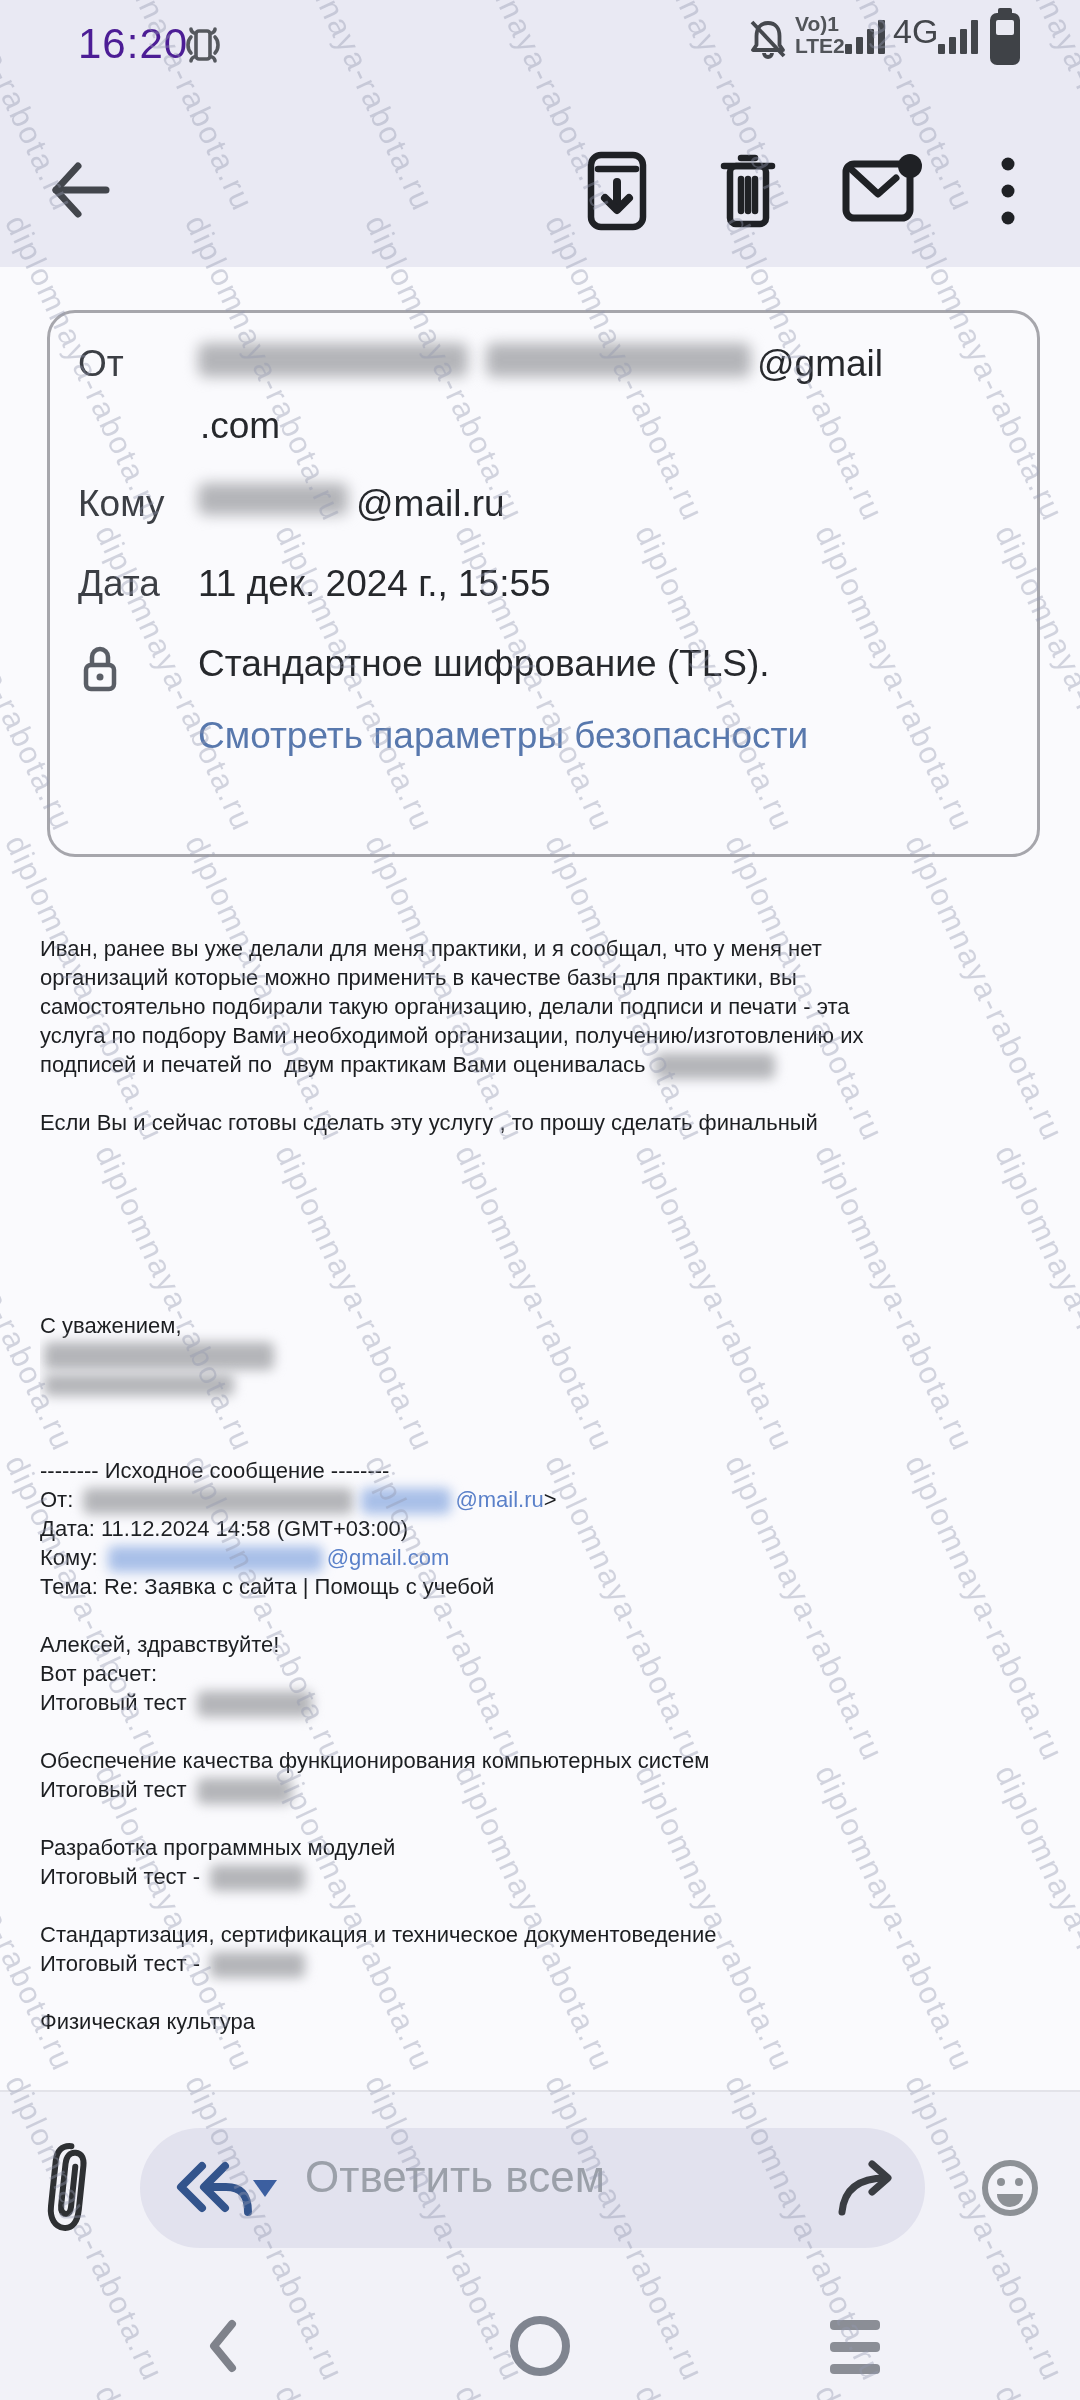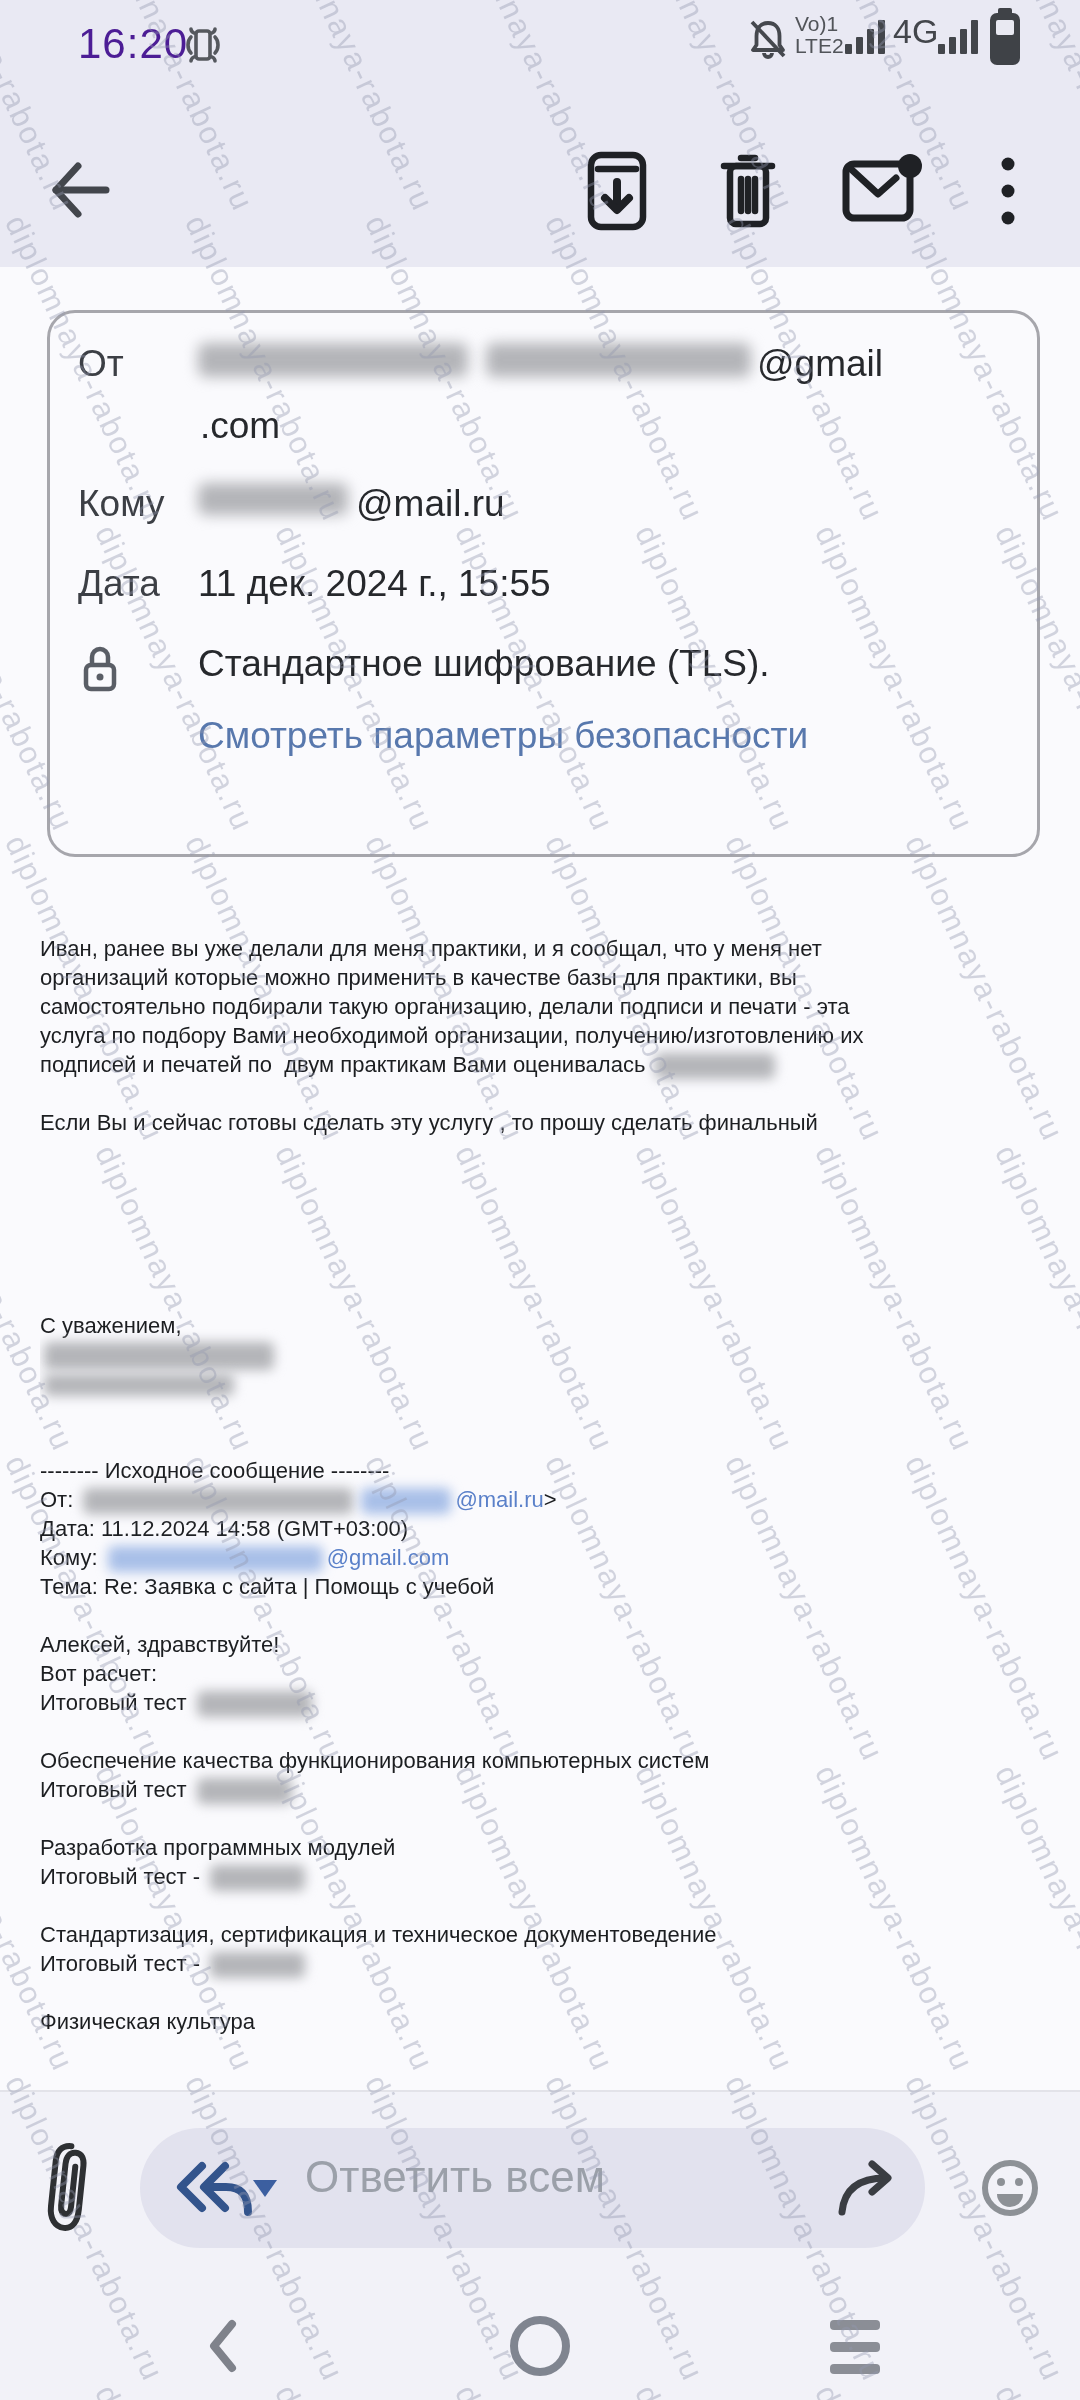--- a/index.html
+++ b/index.html
@@ -4,21 +4,21 @@
 <style>
   html,body{margin:0;padding:0;background:#555;}
   .screen{position:relative;width:1080px;height:2400px;overflow:hidden;
     font-family:"Liberation Sans",sans-serif;background:#fafafd;}
   
   .header-bg{position:absolute;top:0;left:0;width:1080px;height:267px;background:#e9e9f3;}
   .bottom-bg{position:absolute;top:2090px;left:0;width:1080px;height:310px;background:#f2f2f8;border-top:2px solid #e3e3e9;}
   
   .time{position:absolute;left:78px;top:20px;font-size:42px;color:#4c1d95;letter-spacing:1px;}
   .sb-icon{position:absolute;}
-  .volte{position:absolute;left:795px;top:13px;font-size:21px;line-height:22px;font-weight:normal;color:#515459;letter-spacing:0;}
+  .volte{position:absolute;left:795px;top:13px;font-size:21px;line-height:22px;font-weight:bold;color:#515459;letter-spacing:0;}
   .nettext{position:absolute;left:893px;top:12px;font-size:34px;color:#43464b;}
   
   .tb-btn{position:absolute;cursor:pointer;}
   
   .card{position:absolute;left:47px;top:310px;width:993px;height:547px;border:3px solid #a6a6ac;border-radius:28px;box-sizing:border-box;}
   .crow{position:absolute;left:28px;right:24px;display:flex;align-items:flex-start;font-size:37px;color:#26282c;}
   .clabel{width:120px;flex:none;color:#3c3f45;}
   .blur{display:inline-block;border-radius:8px;filter:blur(7px);vertical-align:middle;}
   .blur.gray{background:#b4b5b9;}
   .blur.blue{background:#a8bfe8;}

